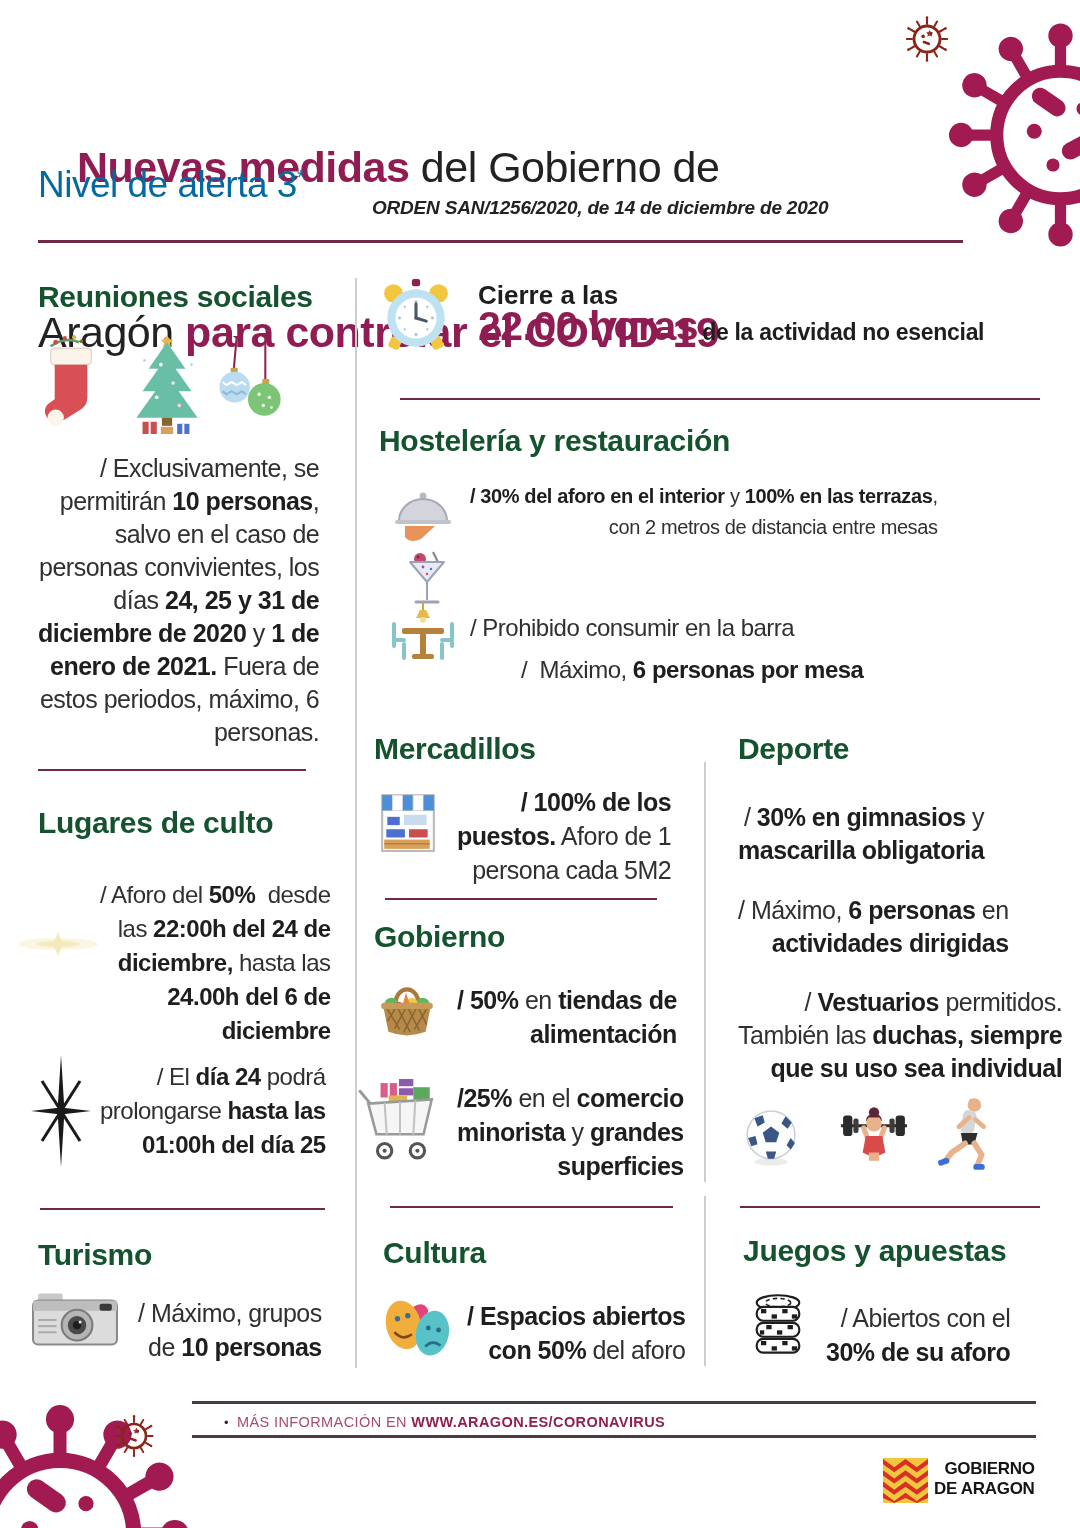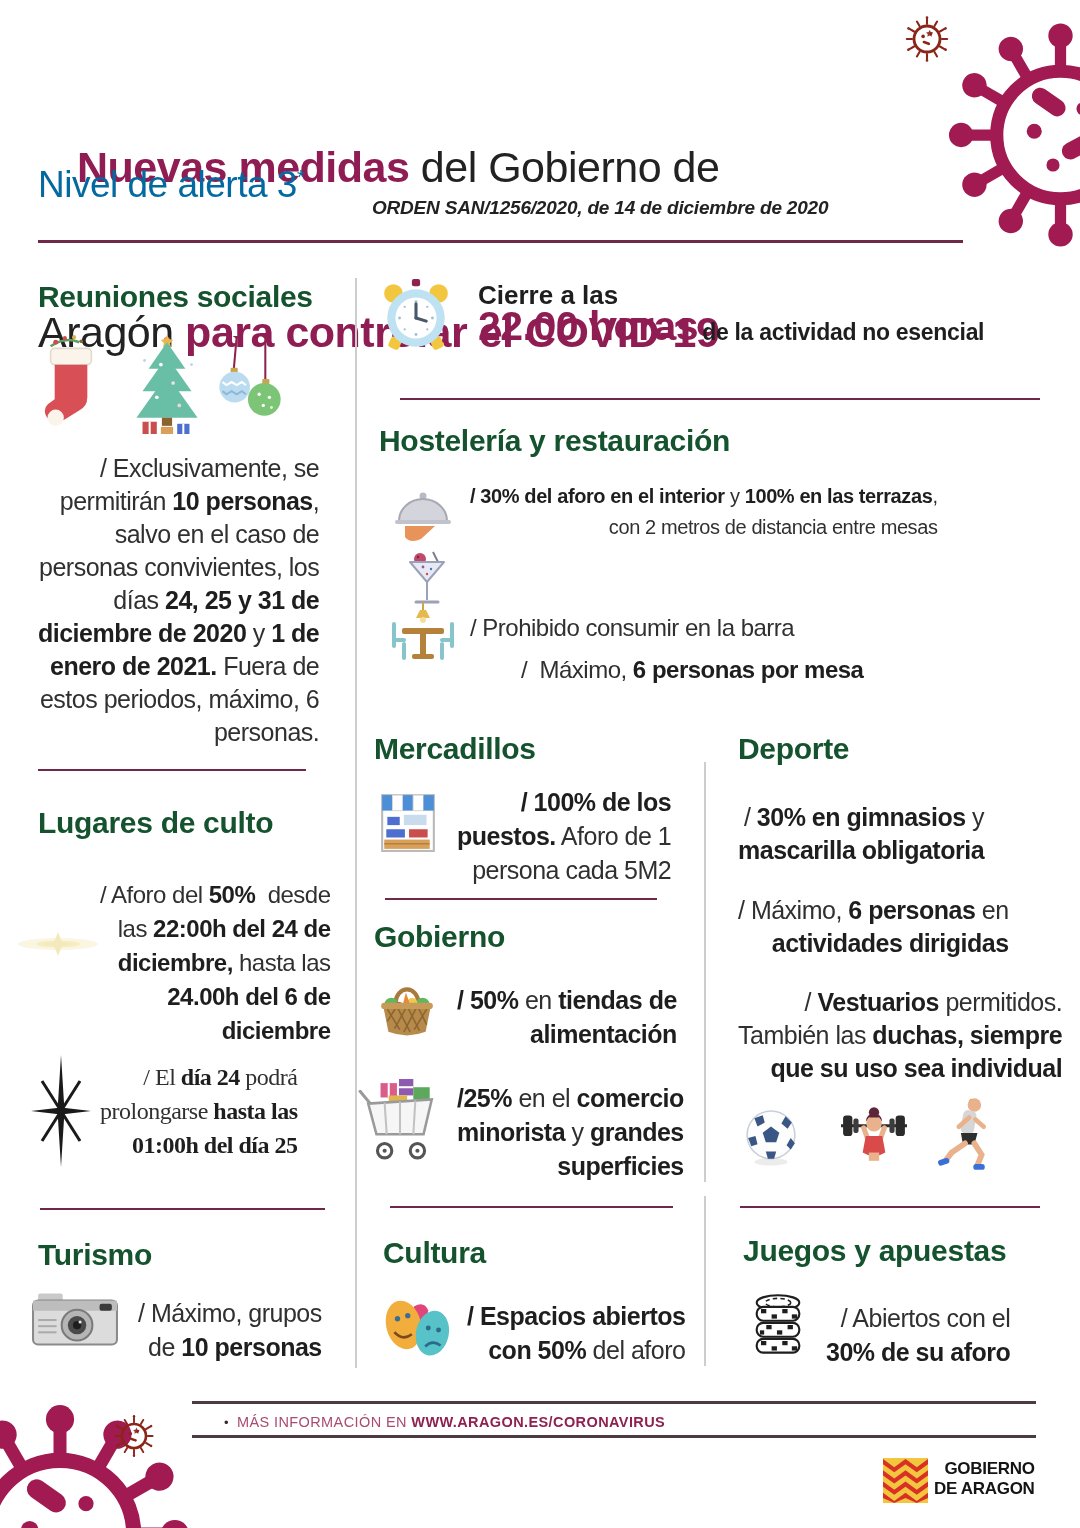--- a/index.html
+++ b/index.html
@@ -390,21 +390,21 @@
 diciembre,</span><span> hasta las
 </span><span class="b">24.00h del 6 de
 diciembre</span></div>
 
   <svg class="ic" style="left:26px;top:1054px;width:70px;height:114px;" viewBox="0 0 70 112">
     <polygon points="35,0 38.5,56 35,112 31.5,56" fill="#1a1a1a"></polygon>
     <polygon points="5,56 35,52.5 65,56 35,59.5" fill="#1a1a1a"></polygon>
     <line x1="16" y1="26" x2="54" y2="86" stroke="#1a1a1a" stroke-width="3"></line>
     <line x1="54" y1="26" x2="16" y2="86" stroke="#1a1a1a" stroke-width="3"></line>
   </svg>
-  <div class="rich small-text" style="left:100px;top:1060px;font-family:Liberation Serif, serif;"><span>/ El </span><span class="b">día 24</span><span> podrá
+  <div class="rich small-text" style="left:100px;top:1060px;"><span>/ El </span><span class="b">día 24</span><span> podrá
 prolongarse </span><span class="b">hasta las
 01:00h del día 25</span></div>
 
   <div class="rule" style="left:40px;top:1208px;width:285px;"></div>
   <div class="h" style="left:38px;top:1238px;">Turismo</div>
   <svg class="ic" style="left:32px;top:1289px;width:86px;height:60px;" viewBox="0 0 84 58">
     <rect x="6" y="4" width="24" height="9" rx="2" fill="#c9c9c9"></rect>
     <rect x="1" y="11" width="82" height="43" rx="5" fill="#dcdcdc" stroke="#8a8a8a" stroke-width="2"></rect>
     <rect x="1" y="11" width="82" height="10" fill="#bdbdbd"></rect>
     <circle cx="44" cy="35" r="15" fill="#b5b5b5" stroke="#7a7a7a" stroke-width="2"></circle>

